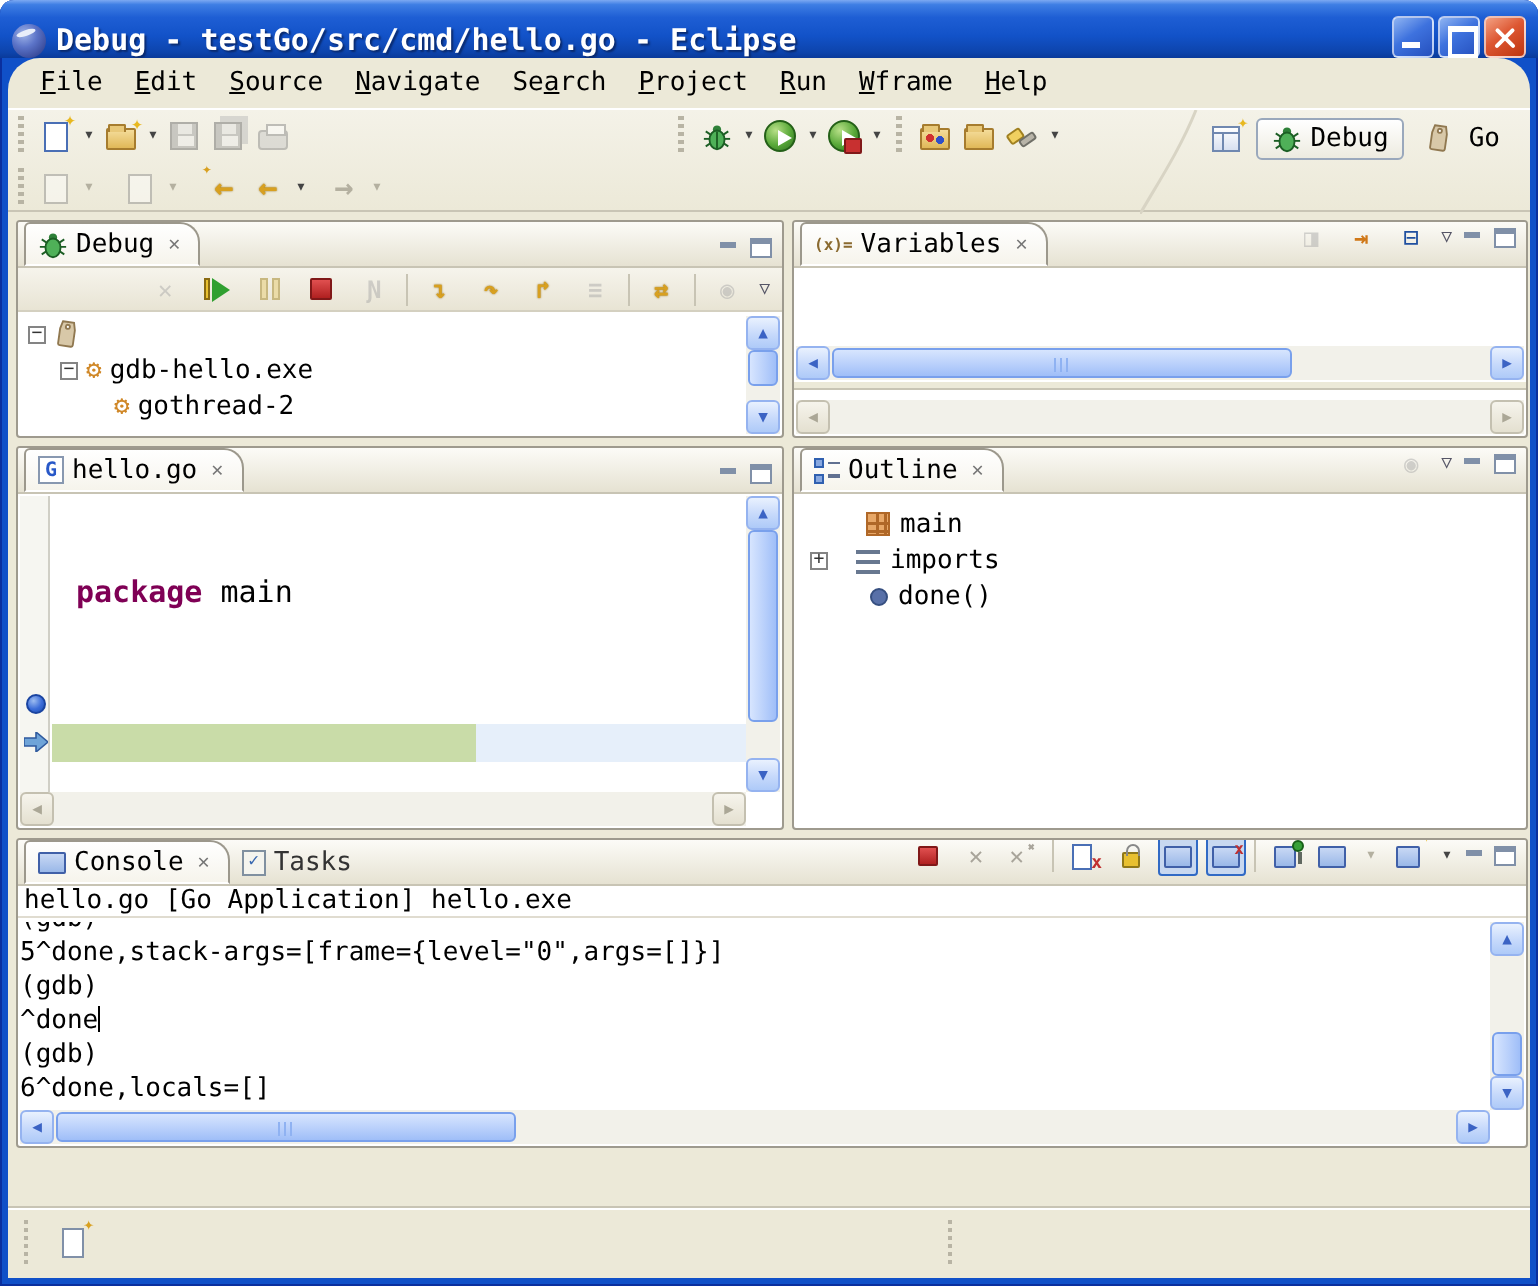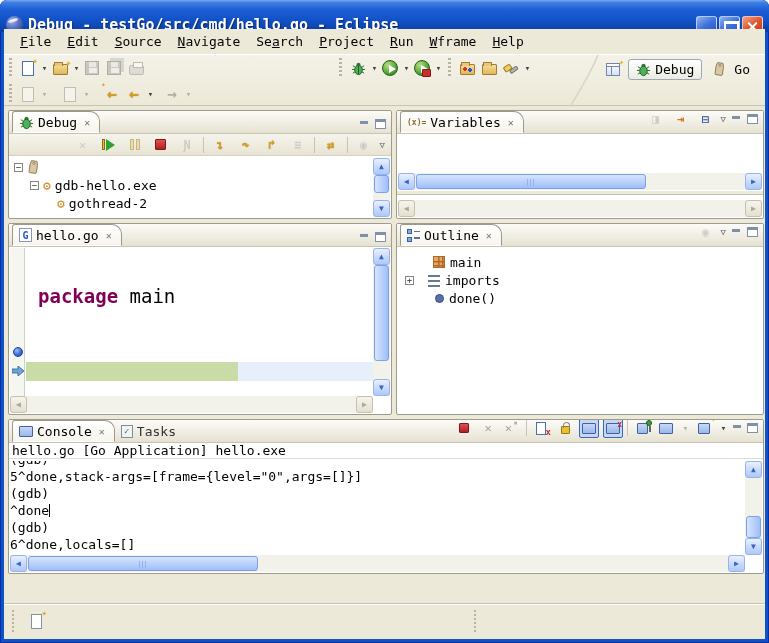--- a/index.html
+++ b/index.html
@@ -3,40 +3,40 @@
 <meta charset="utf-8">
 <style>
   * { margin:0; padding:0; box-sizing:border-box; }
   html,body { width:769px; height:643px; background:#fff; overflow:hidden;
     font-family:"DejaVu Sans Mono", monospace; }
   .window { position:absolute; inset:0; background:#1050C8; border-radius:7px 7px 0 0;
     box-shadow:inset 0 0 0 1px #0A2F9E; }
   
   .titlebar { position:absolute; left:0; top:0; width:769px; height:29px;
     background:linear-gradient(180deg,#7CA9F2 0%,#3E7EE4 8%,#1E5ED4 30%,#1252C8 62%,#0D44AC 90%,#0A3A9A 100%);
-    border-radius:7px 7px 0 0; display:flex; align-items:flex-start; padding:16px 6px; }
+    border-radius:7px 7px 0 0; display:flex; align-items:flex-end; padding:0 6px; }
   .title-text { color:#fff; font-weight:bold; font-size:15px; margin-left:5px;
     text-shadow:1px 1px 1px #0A2A6E; white-space:nowrap; }
   .win-btns { margin-left:auto; display:flex; gap:2px; }
   .win-btn { width:21px; height:21px; border-radius:3px; border:1px solid rgba(255,255,255,.65);
     background:linear-gradient(145deg,#8FB4F2 0%,#3E72DE 45%,#2550BE 100%); position:relative; }
   .win-btn.close { background:linear-gradient(145deg,#F3A183 0%,#DD5732 45%,#BE3510 100%); }
   .win-btn.min::after { content:""; position:absolute; left:4px; bottom:4px; width:9px; height:3px; background:#fff; }
   .win-btn.max::after { content:""; position:absolute; left:4px; top:4px; width:11px; height:11px;
     border:2px solid #fff; border-top-width:3px; }
   .win-btn.close::before,.win-btn.close::after { content:""; position:absolute; left:3px; top:8.5px;
     width:13px; height:2.4px; background:#fff; border-radius:1px; }
   .win-btn.close::before { transform:rotate(45deg); } .win-btn.close::after { transform:rotate(-45deg); }
   .eclipse-logo { width:17px; height:17px; border-radius:50%;
     background:radial-gradient(circle at 35% 30%, #9FB4E8 0%, #5C74C8 40%, #23317E 100%);
     position:relative; overflow:hidden; }
   .eclipse-logo::after { content:""; position:absolute; left:2px; top:3px; width:10px; height:3px;
     background:#E8EEFA; border-radius:50%; transform:rotate(-18deg); }
   
-  .client { position:absolute; left:4px; top:29px; width:761px; height:610px; background:#ECE9D8; }
+  .client { position:absolute; left:4px; top:29px; width:761px; height:610px; background:#ECE9D8;border-radius:16px; }
   
   .menubar { position:absolute; left:0; top:0; width:761px; height:25px; display:flex;
     align-items:center; font-size:13px; color:#000; padding-left:8px; }
   .menu-item { padding:2px 8px; cursor:default; }
   .menu-item u { text-decoration:underline; }
   
   .toolbar { position:absolute; left:0; top:25px; width:761px; height:52px;
     border-top:1px solid #fff; border-bottom:1px solid #C9C5B5;
     background:linear-gradient(#F4F2E8,#ECE9D8); }
   .tb-row { position:absolute; left:0; height:26px; display:flex; align-items:center; }
@@ -114,21 +114,21 @@
   .sb-btn.dis { border-color:#C4C0B0; background:linear-gradient(#F6F4EC,#E4E0D0); color:#ABA796; }
   .sb-v .up { top:0; left:0; } .sb-v .down { bottom:0; left:0; }
   .sb-h .left { left:0; top:0; } .sb-h .right { right:0; top:0; }
   .sb-thumb-v { position:absolute; left:1px; width:15px; border:1px solid #79A0EC; border-radius:3px;
     background:linear-gradient(90deg,#D7E5FE,#B9D0FB 55%,#9FBEF8); }
   .sb-thumb-h { position:absolute; top:1px; height:15px; border:1px solid #79A0EC; border-radius:3px;
     background:linear-gradient(#D7E5FE,#B9D0FB 55%,#9FBEF8); }
   .sb-thumb-h::after { content:""; position:absolute; left:50%; top:4px; width:8px; height:7px; transform:translateX(-50%);
     background:repeating-linear-gradient(90deg,#8FB2F2 0 1px,transparent 1px 3px); }
   
-  .code { font-size:19px; line-height:19px; white-space:pre; color:#000; }
+  .code { font-size:15px; line-height:19px; white-space:pre; color:#000; }
   .kw { color:#7F0055; font-weight:bold; }
   .gutter { position:absolute; left:0; top:0; width:15px; bottom:0; background:#F6F6F1; border-right:1px solid #D0CFC6; }
   .bp-dot { position:absolute; left:3px; width:10px; height:10px; border-radius:50%;
     background:radial-gradient(circle at 35% 30%,#9CBCF0,#3B6CD8 55%,#1D4FB0); border:1px solid #1A44A0; }
   .ip-arrow { position:absolute; left:2px; width:12px; height:10px; }
   .hl-green { position:absolute; background:#C9DCA8; }
   .hl-blue { position:absolute; background:#E6EFFA; }
   
   .console-label { height:16px; font-size:13px; padding:0 3px; background:#fff; border-bottom:1px solid #E0DCD0;
     white-space:nowrap; overflow:hidden; }

